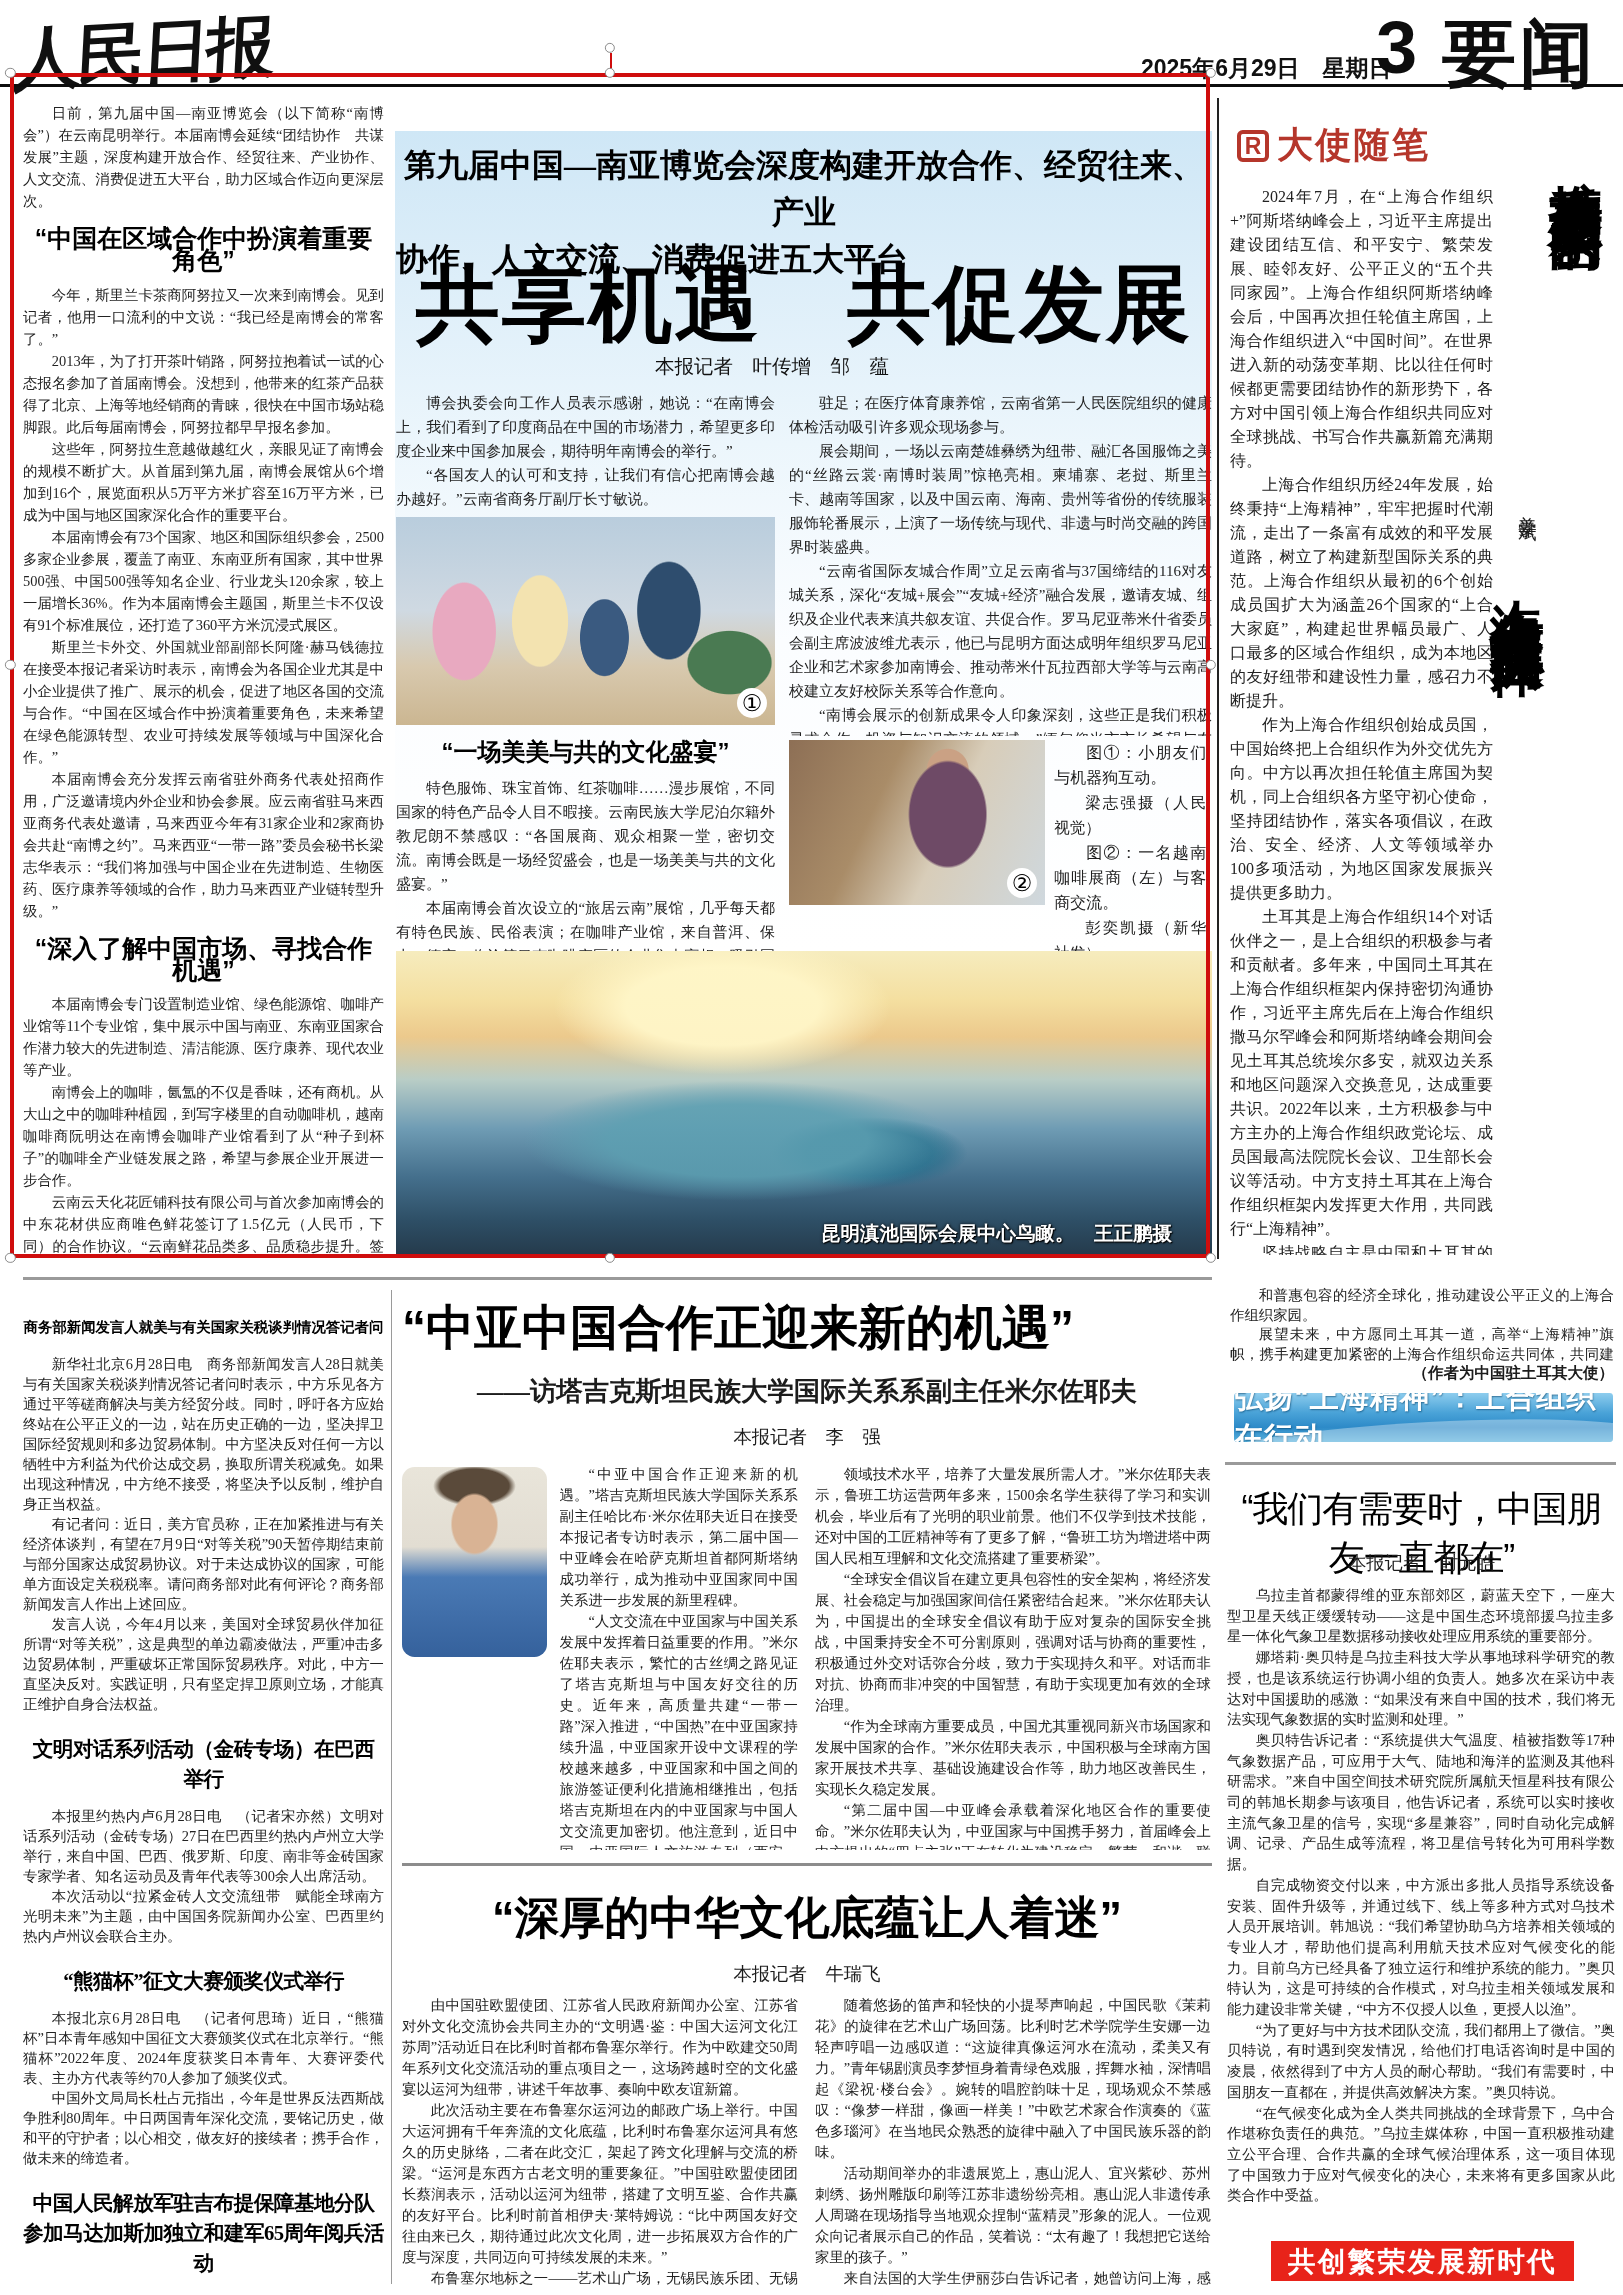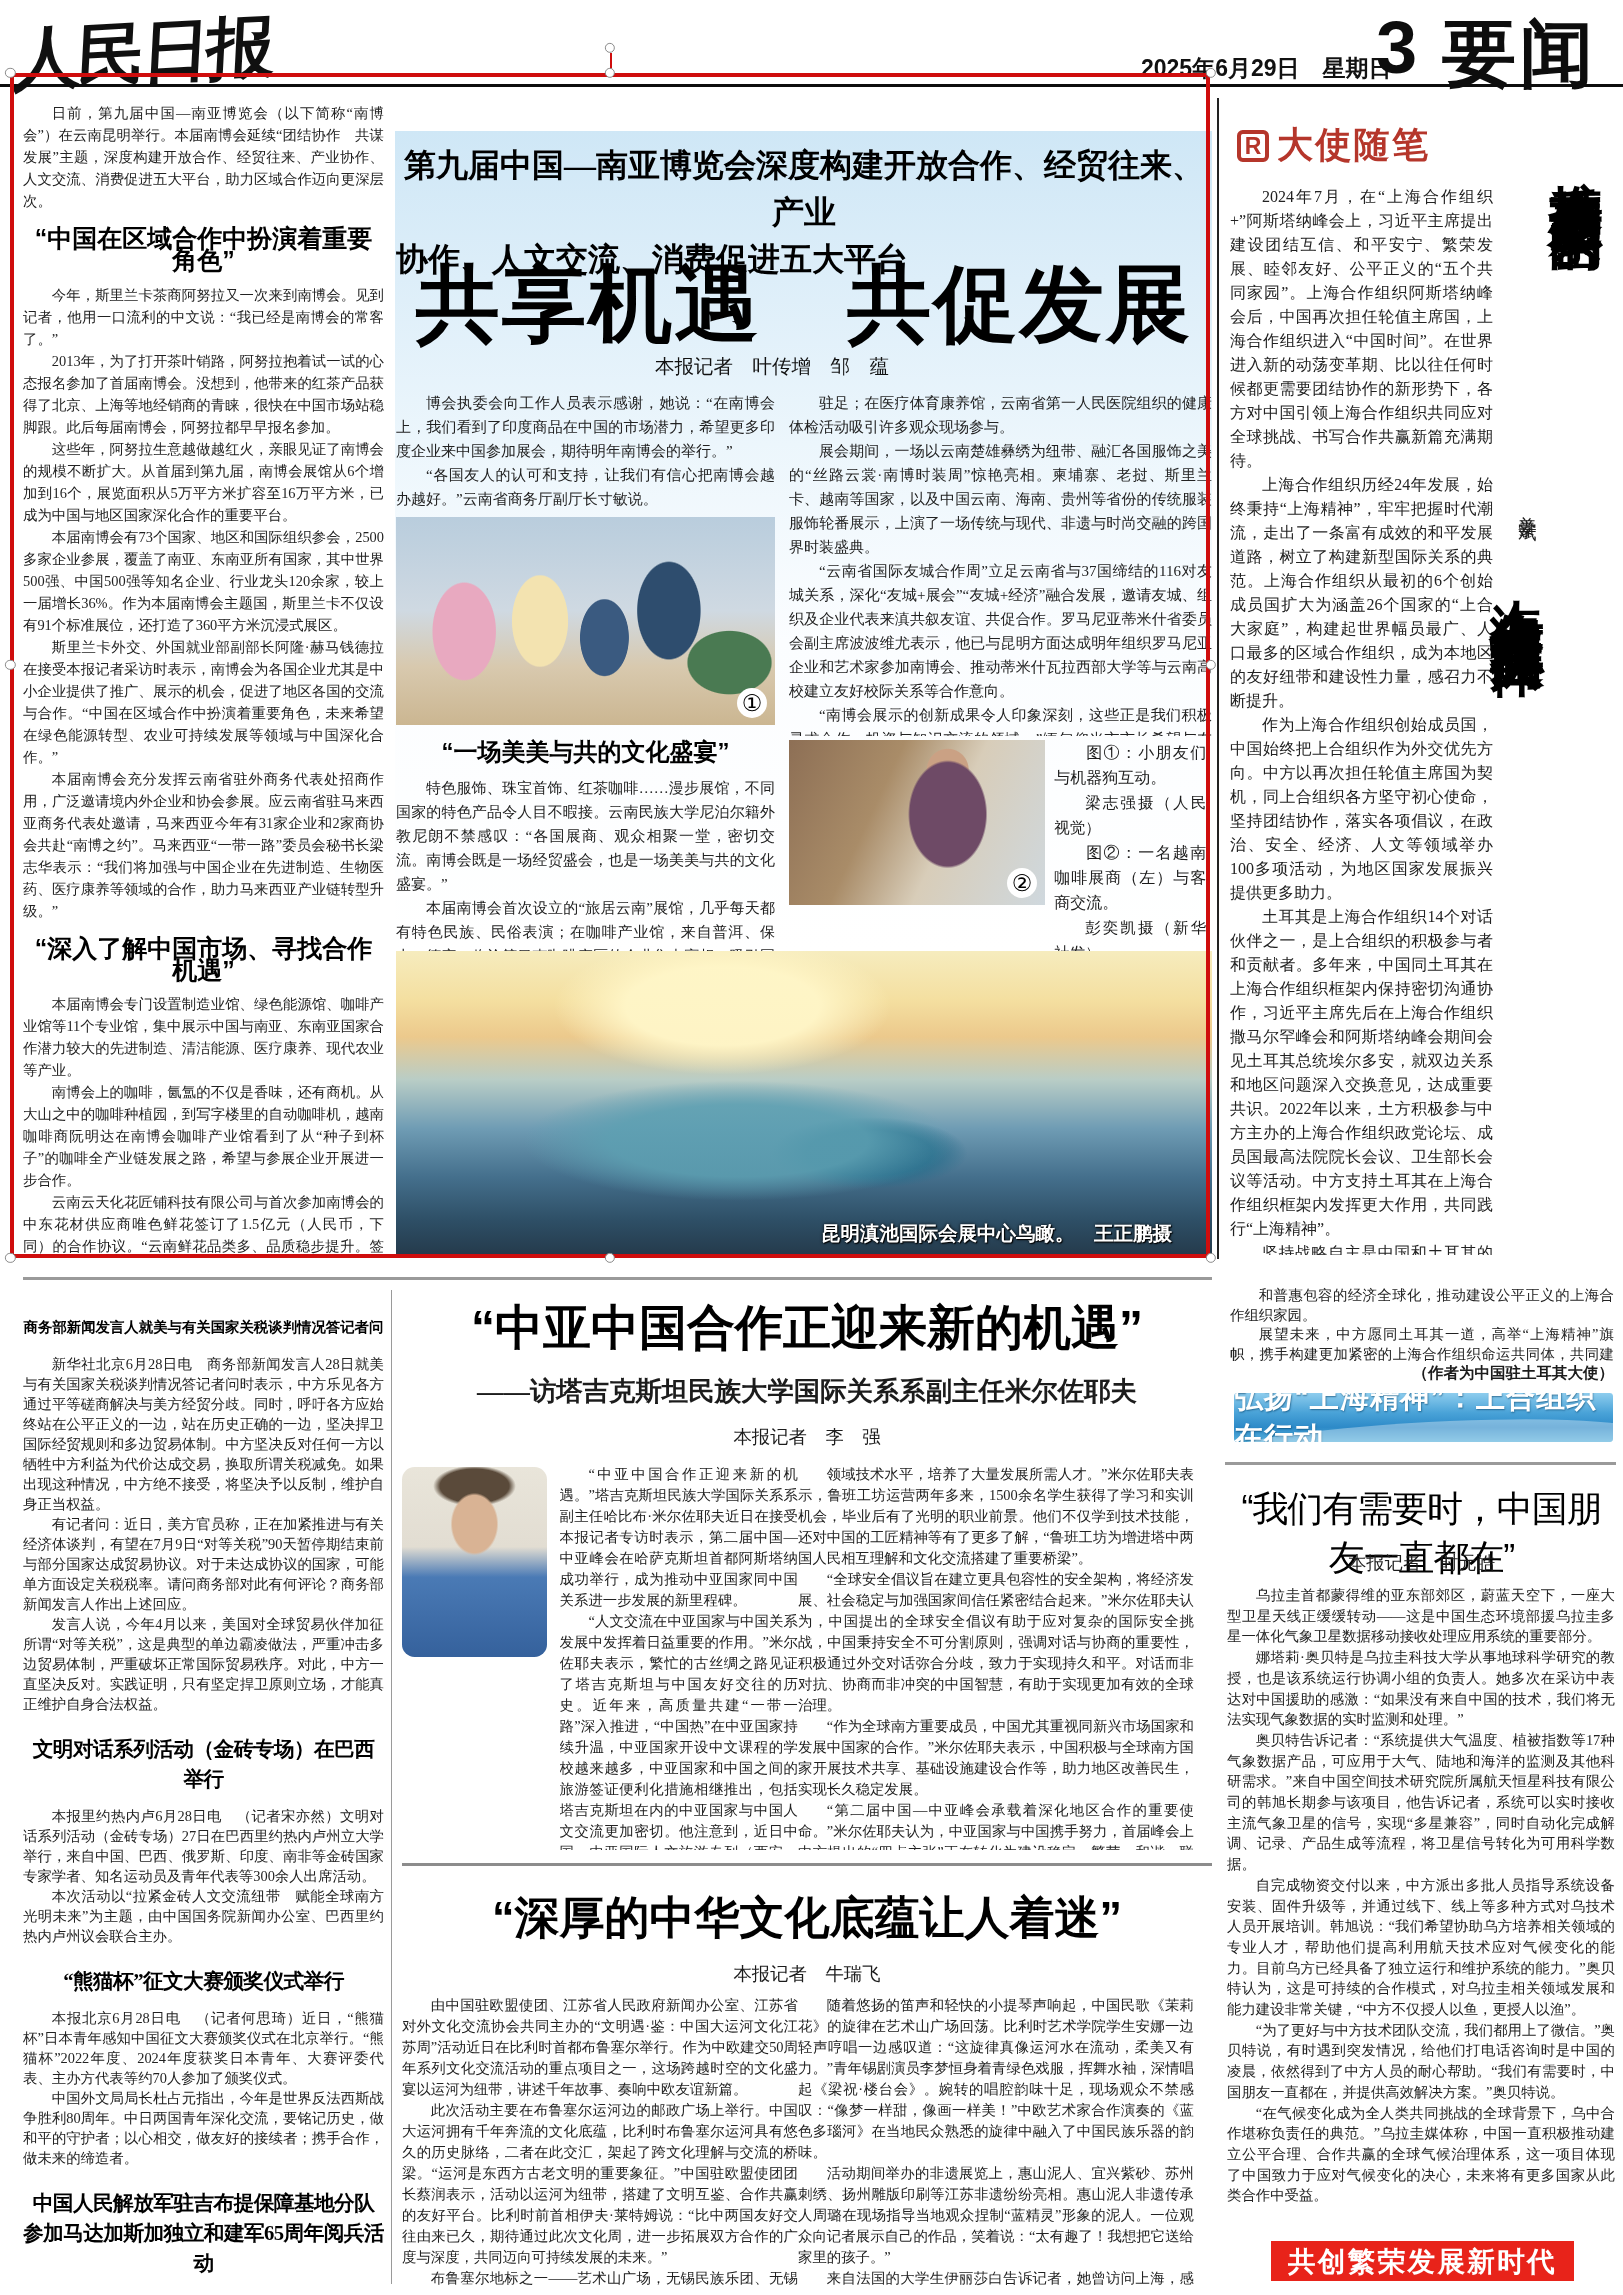--- a/index.html
+++ b/index.html
@@ -108,25 +108,25 @@
      display:flex; align-items:center; justify-content:center; }
   .banner-red span { color:#fff; font-family:"Liberation Sans",sans-serif; font-weight:900; font-size:27.6px; letter-spacing:2.3px; }
 
   
   .bl-col { left:23px; top:1292px; width:361px; height:983px; overflow:hidden; }
   .bl-col .art-title { text-align:center; font-weight:bold; font-size:20.7px; line-height:30px; margin:19.5px 0 12.6px; color:#000; letter-spacing:-0.6px; }
   .bl-col .art-title.small { font-size:14.4px; white-space:nowrap; letter-spacing:0; }
   .bl-col .bodytext { font-size:14.4px; line-height:20px; }
 
   
-  .m1-head { left:402px; top:1296px; width:810px; text-align:center; font-family:"Liberation Sans",sans-serif;
+  .m1-head { left:402px; top:1296px; width:810px; font-family:"Liberation Sans",sans-serif;
      font-weight:900; font-size:48px; color:#000; }
   .m1-sub { left:402px; top:1374px; width:810px; text-align:center; font-size:26.4px; font-weight:bold; }
   .m1-byline { left:402px; top:1424px; width:810px; text-align:center; font-size:18.4px; }
-  .twocol { display:flex; }
+  .twocol { display:flex; gap:17px; }
   .twocol .tc { width:396px; height:100%; overflow:hidden; font-size:14.4px; line-height:21px; text-align:justify; }
   .m1-body { left:402px; top:1464px; width:810px; height:386px; }
   .portrait { float:left; width:145px; height:190px; border-radius:12.6px; margin:3.4px 12.6px 4.6px 0;
      background:
        radial-gradient(40px 52px at 50% 30%, #d9b394 0 55%, transparent 60%),
        radial-gradient(69px 34px at 50% 10%, #5a4a3a 0 50%, transparent 60%),
        linear-gradient(180deg,#e9e5da 0%,#e2ddd2 42%,#4a7ab5 58%,#35619c 100%); }
   .mid-rule { left:402px; top:1863px; width:810px; height:3.4px; background:#8c8c8c; }
   .m2-head { left:402px; top:1888px; width:810px; text-align:center; font-family:"Liberation Sans",sans-serif;
      font-weight:900; font-size:45px; color:#000; }

